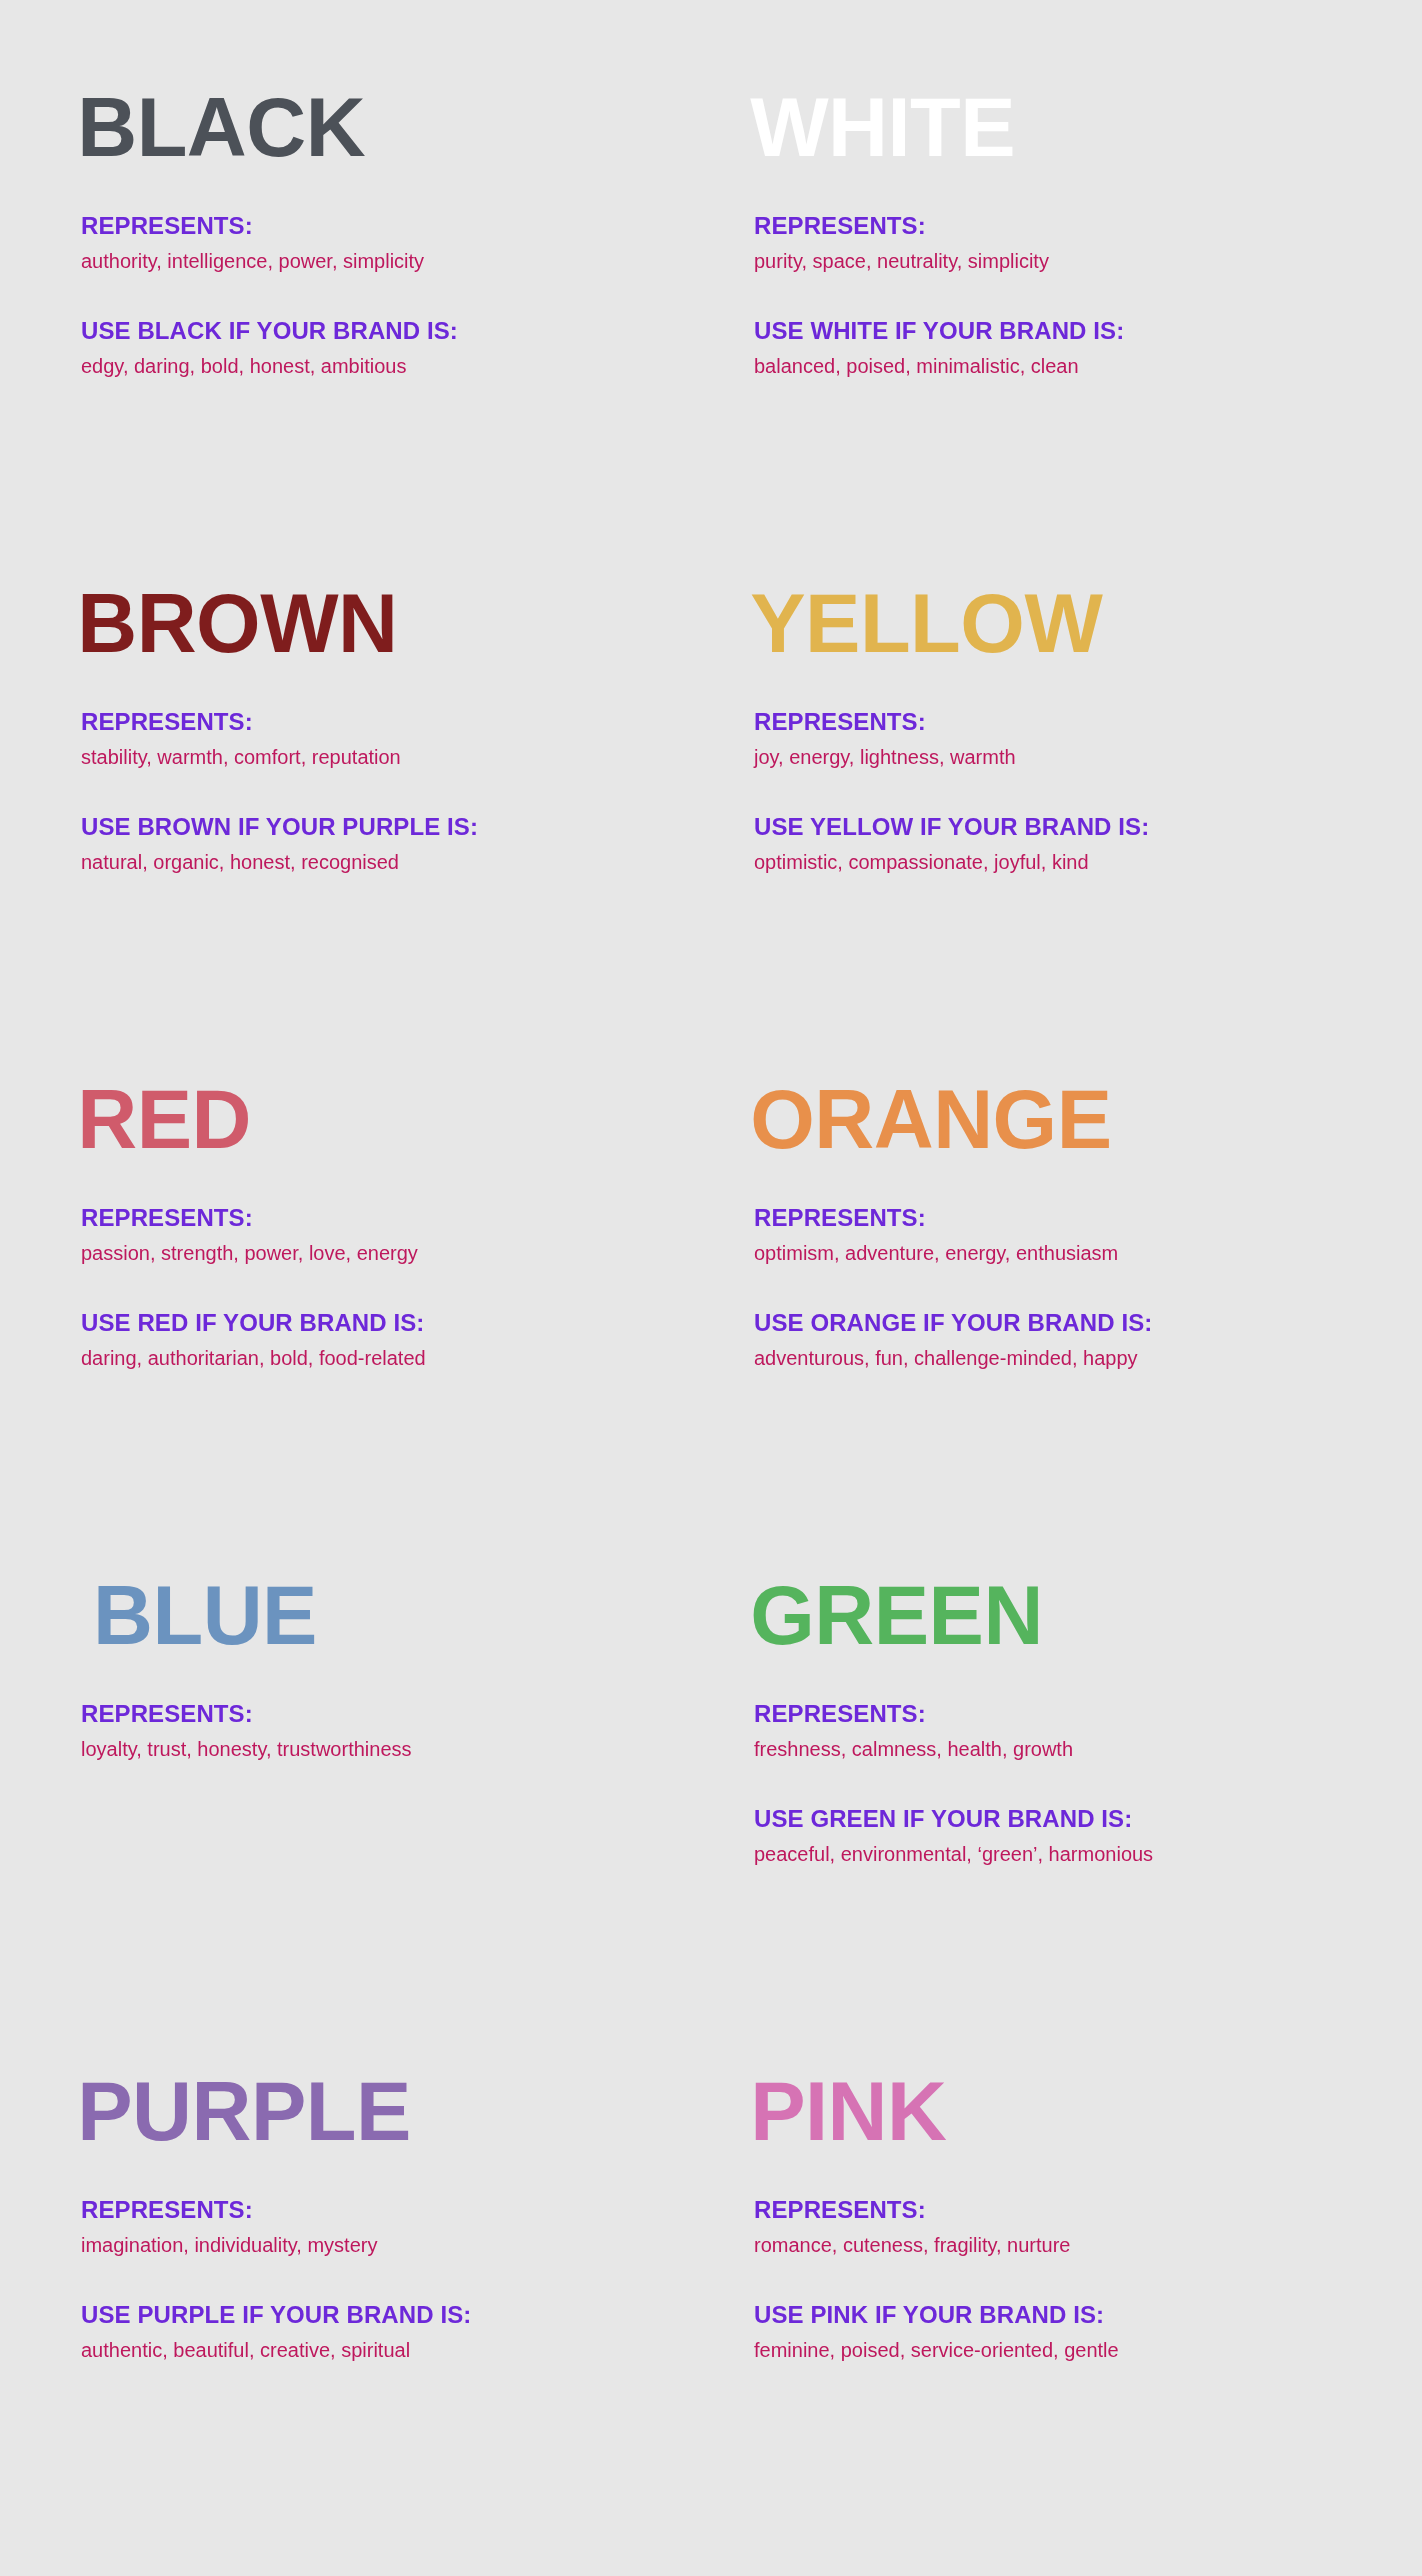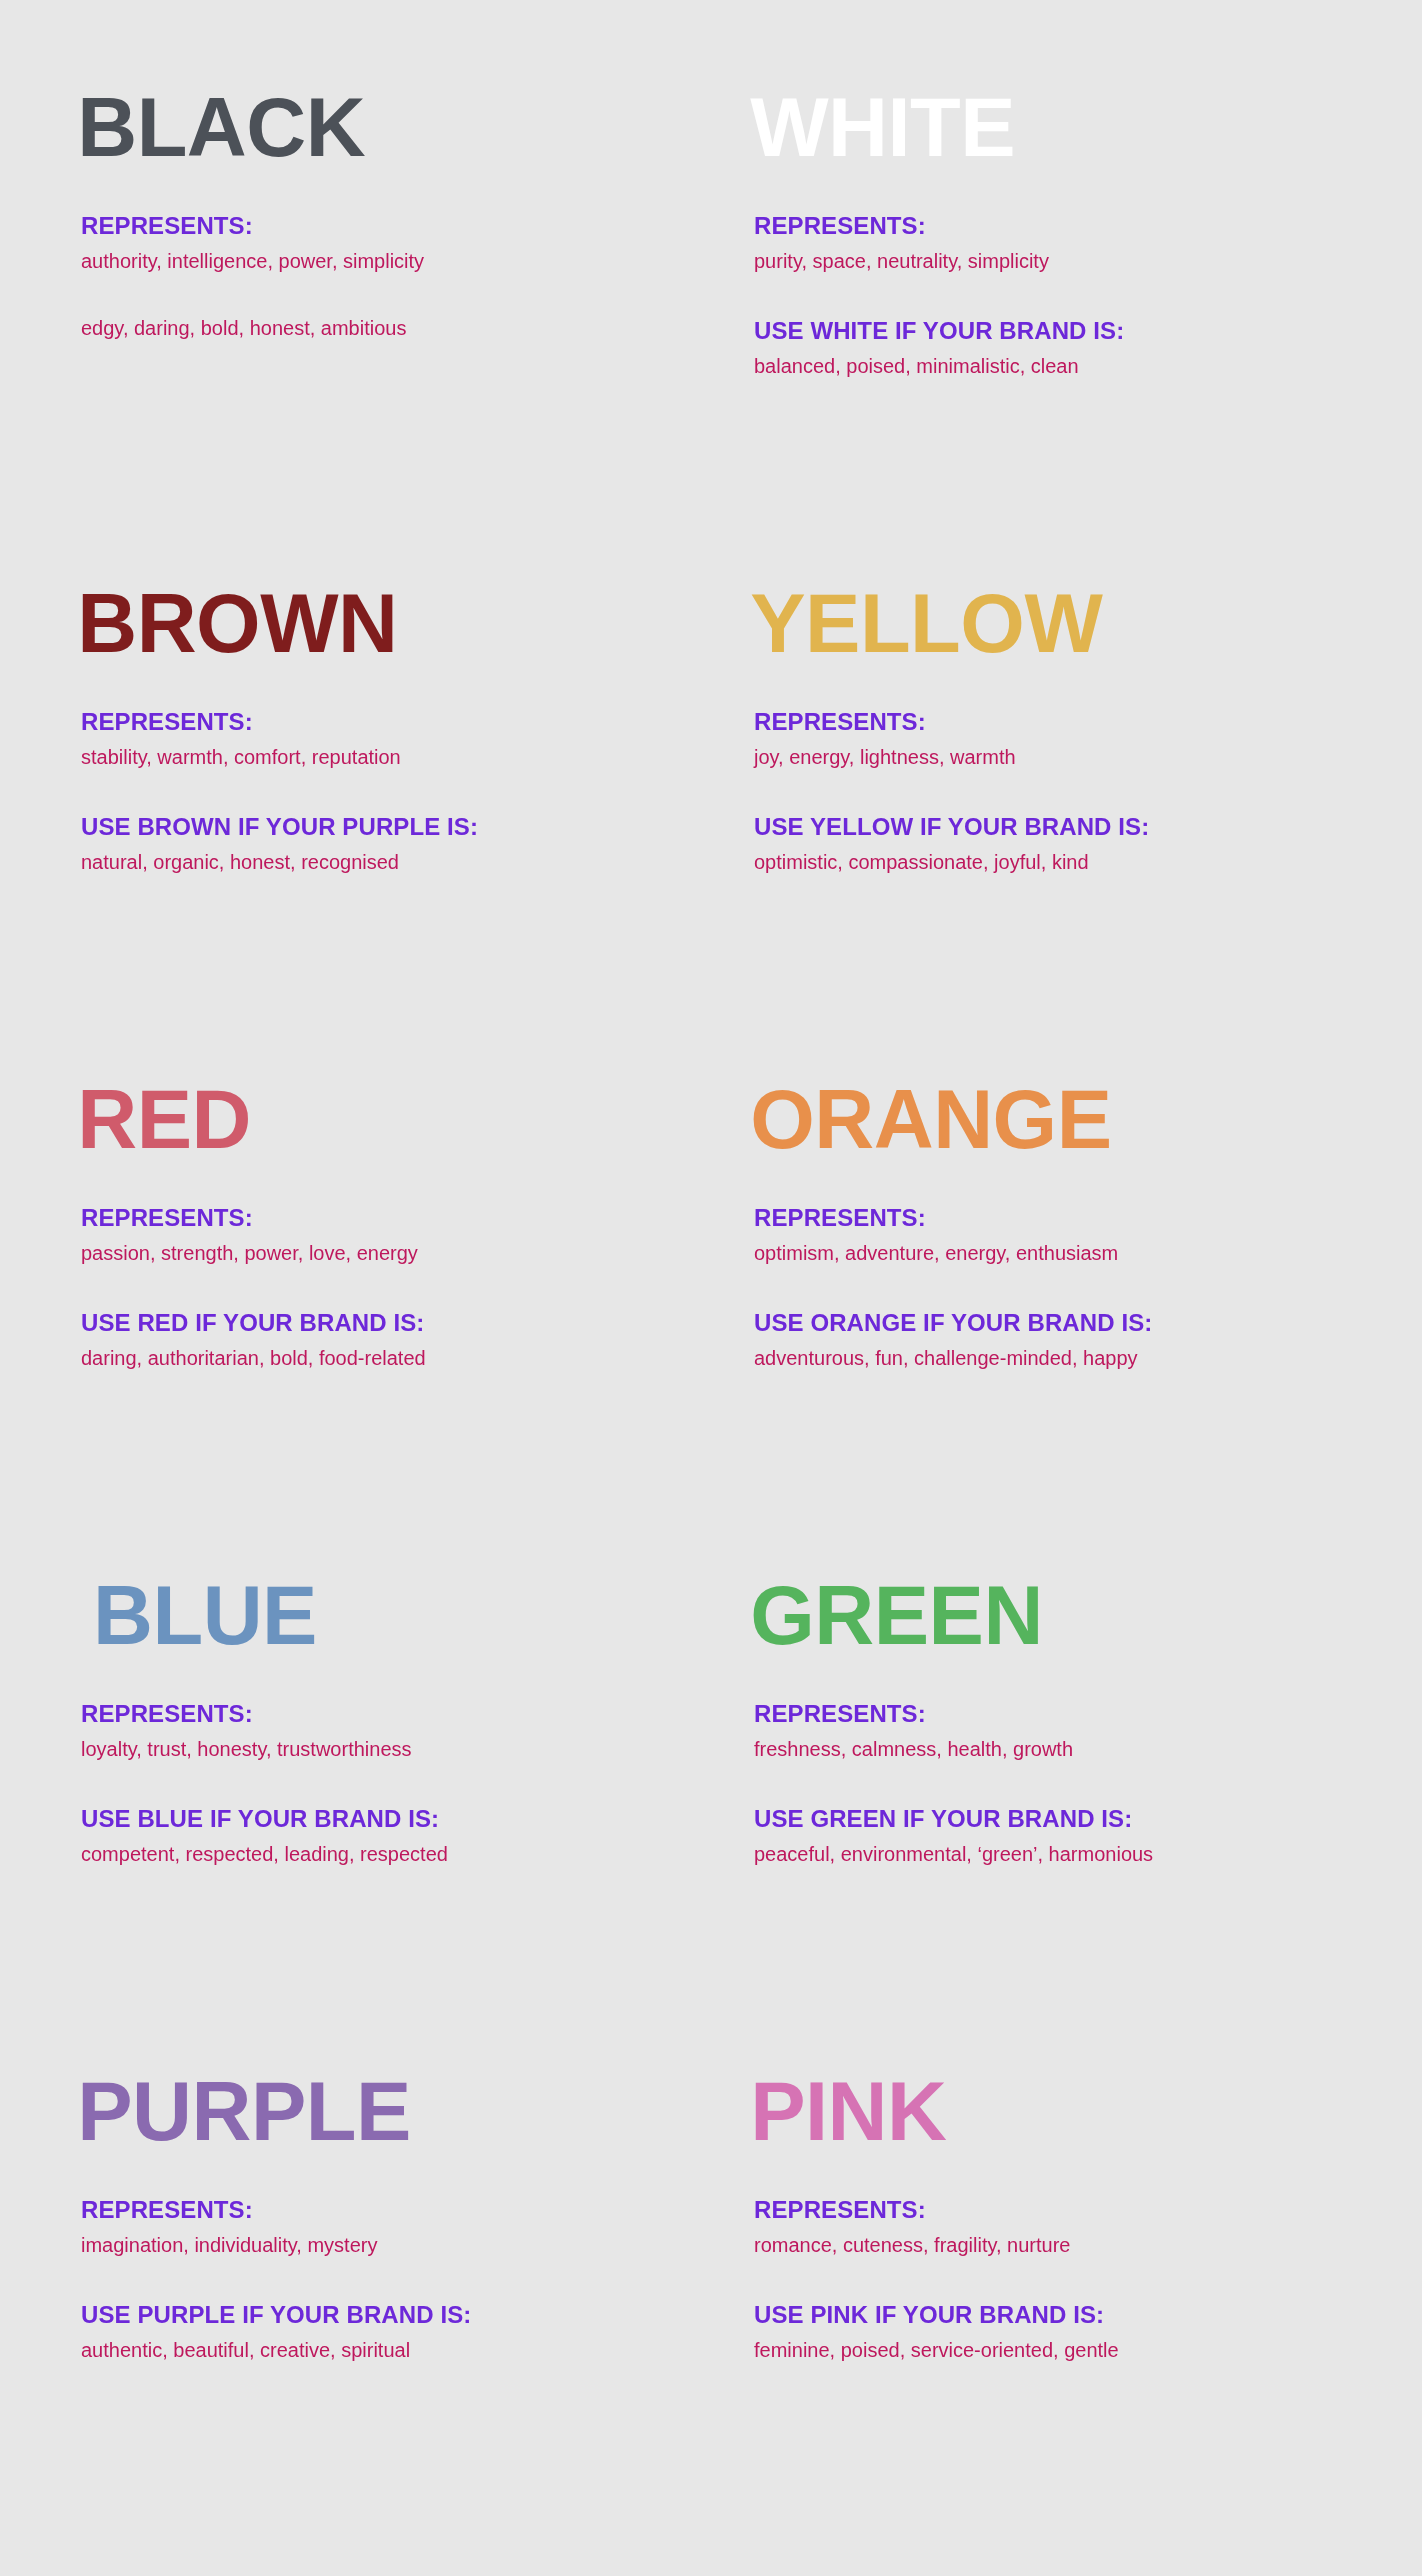--- a/index.html
+++ b/index.html
@@ -78,20 +78,21 @@
 <div class="poster">
   <div class="grid">
 
     <div class="card">
       <h2 class="color-name" style="color: rgb(76, 81, 88);">BLACK</h2>
       <div class="block">
         <p class="label">REPRESENTS:</p>
         <p class="values">authority, intelligence, power, simplicity</p>
       </div>
       <div class="block second">
+        <p class="label">USE BLACK IF YOUR BRAND IS:</p>
         <p class="values">edgy, daring, bold, honest, ambitious</p>
       </div>
     </div>
 
     <div class="card">
       <h2 class="color-name" style="color: rgb(255, 255, 255);">WHITE</h2>
       <div class="block">
         <p class="label">REPRESENTS:</p>
         <p class="values">purity, space, neutrality, simplicity</p>
       </div>
@@ -148,24 +149,20 @@
         <p class="values">adventurous, fun, challenge-minded, happy</p>
       </div>
     </div>
 
     <div class="card">
       <h2 class="color-name" style="color: rgb(107, 147, 191); margin-left: 12px;">BLUE</h2>
       <div class="block">
         <p class="label">REPRESENTS:</p>
         <p class="values">loyalty, trust, honesty, trustworthiness</p>
       </div>
-      <div class="block second">
-        <p class="label">USE BLUE IF YOUR BRAND IS:</p>
-        <p class="values">competent, respected, leading, respected</p>
-      </div>
     </div>
 
     <div class="card">
       <h2 class="color-name" style="color: rgb(85, 180, 93);">GREEN</h2>
       <div class="block">
         <p class="label">REPRESENTS:</p>
         <p class="values">freshness, calmness, health, growth</p>
       </div>
       <div class="block second">
         <p class="label">USE GREEN IF YOUR BRAND IS:</p>

